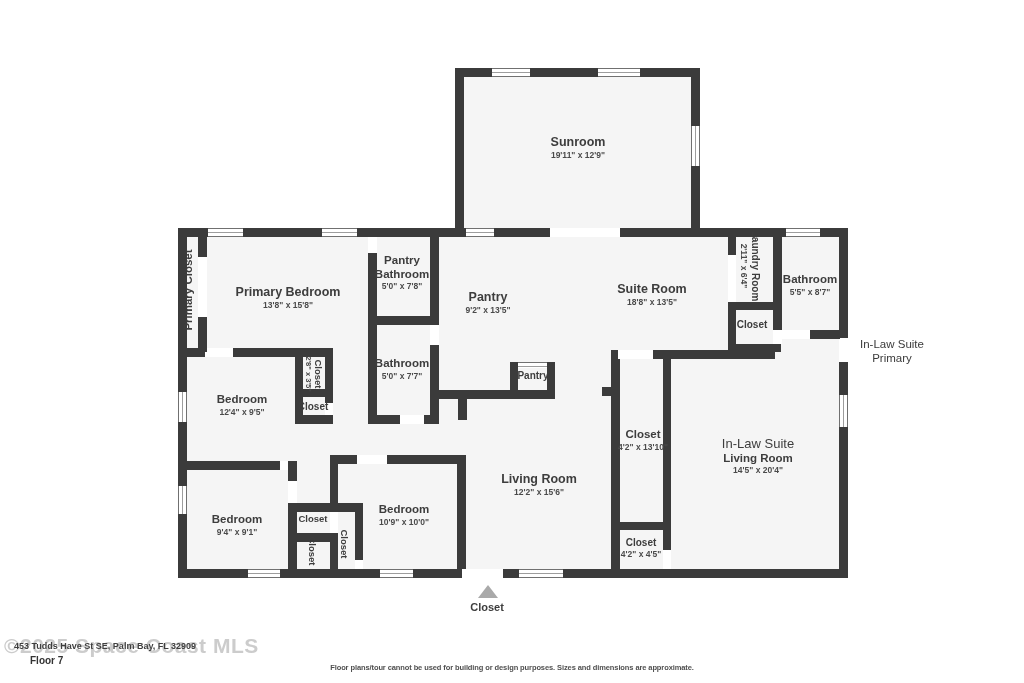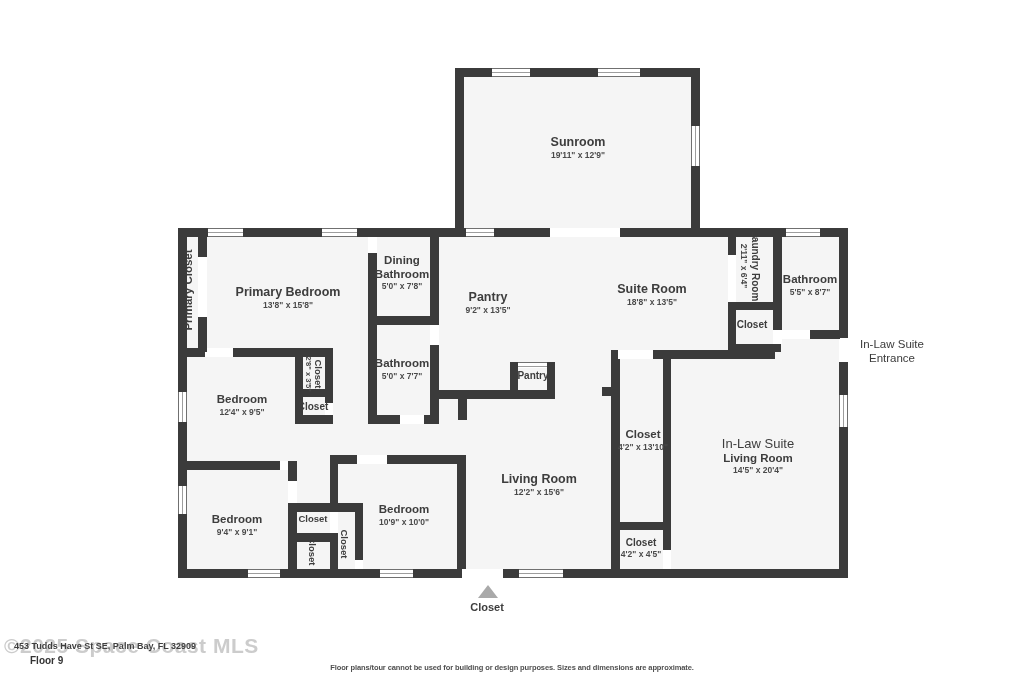--- a/index.html
+++ b/index.html
@@ -57,21 +57,21 @@
   <div class="lbl rotm90" style="left:189px;top:290px">
     <div class="rname">Primary Closet</div>
   </div>
 
   <div class="lbl big" style="left:288px;top:298px">
     <div class="rname">Primary Bedroom</div>
     <div class="rdims">13'8" x 15'8"</div>
   </div>
 
   <div class="lbl" style="left:402px;top:273px">
-    <div class="rname wrapname">Dining Bathroom</div>
+    <div class="rname wrapname">Pantry Bathroom</div>
     <div class="rdims">5'0" x 7'8"</div>
   </div>
 
   <div class="lbl big" style="left:488px;top:303px">
     <div class="rname">Pantry</div>
     <div class="rdims">9'2" x 13'5"</div>
   </div>
 
   <div class="lbl big" style="left:652px;top:295px">
     <div class="rname">Suite Room</div>
@@ -156,21 +156,21 @@
   <div class="lbl" style="left:404px;top:516px">
     <div class="rname">Bedroom</div>
     <div class="rdims">10'9" x 10'0"</div>
   </div>
 
   <div class="entry-arrow"></div>
   <div class="entry-lbl">Closet</div>
 
   <div class="inlaw-entrance">
     <div>In-Law Suite</div>
-    <div>Entrance</div>
+    <div>Primary</div>
   </div>
 
 <div class="floor" style="left: 455px; top: 68px; width: 245px; height: 160px; z-index: 0;"></div>
     <div class="floor" style="left: 178px; top: 228px; width: 670px; height: 350px; z-index: 0;"></div>
     <div class="opening" style="left: 198px; top: 257px; width: 9px; height: 60px; z-index: 1;"></div>
     <div class="opening" style="left: 368px; top: 237px; width: 9px; height: 16px; z-index: 1;"></div>
     <div class="opening" style="left: 728px; top: 255px; width: 8px; height: 47px; z-index: 1;"></div>
     <div class="opening" style="left: 430px; top: 320px; width: 9px; height: 25px; z-index: 1;"></div>
     <div class="opening" style="left: 618px; top: 350px; width: 35px; height: 9px; z-index: 1;"></div>
     <div class="opening" style="left: 839px; top: 338px; width: 9px; height: 24px; z-index: 1;"></div>
@@ -258,14 +258,14 @@
     <div class="win-h" style="left: 519px; top: 569px; width: 44px; height: 9px; z-index: 3;"></div>
     <div class="win-h" style="left: 518px; top: 362px; width: 29px; height: 6px; z-index: 3;"></div>
     <div class="win-v" style="left: 691px; top: 126px; width: 9px; height: 40px; z-index: 3;"></div>
     <div class="win-v" style="left: 839px; top: 395px; width: 9px; height: 32px; z-index: 3;"></div>
     <div class="win-v" style="left: 178px; top: 392px; width: 9px; height: 30px; z-index: 3;"></div>
     <div class="win-v" style="left: 178px; top: 486px; width: 9px; height: 28px; z-index: 3;"></div>
   </div>
 
 <div class="watermark">©2025 Space Coast MLS</div>
 <div class="address">453 Tudds Have St SE, Palm Bay, FL 32909</div>
-<div class="floor-label">Floor 9</div>
+<div class="floor-label">Floor 7</div>
 <div class="disclaimer">Floor plans/tour cannot be used for building or design purposes. Sizes and dimensions are approximate.</div>
 
 </body></html>

